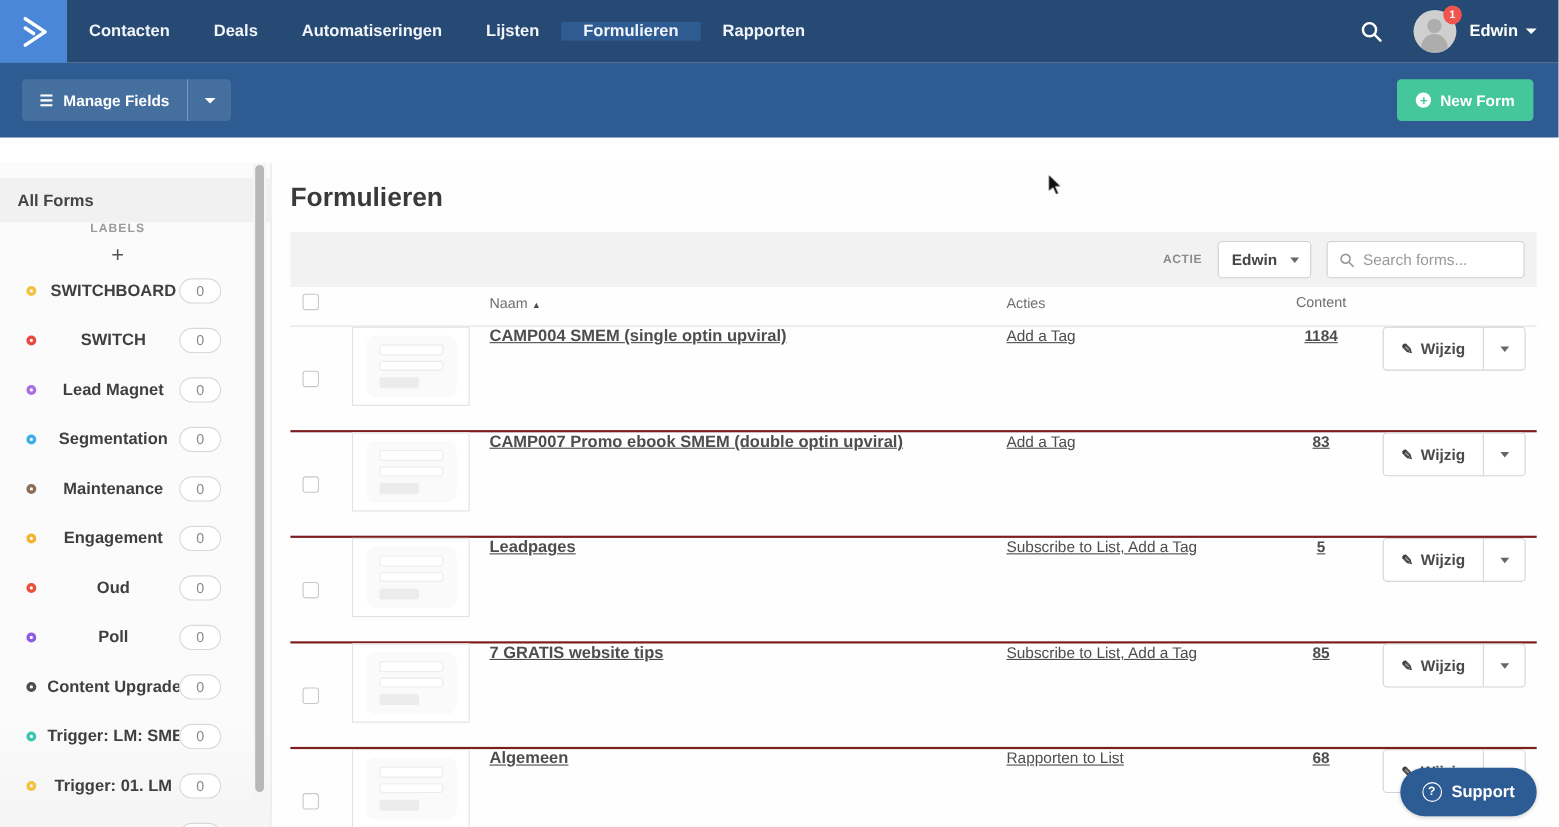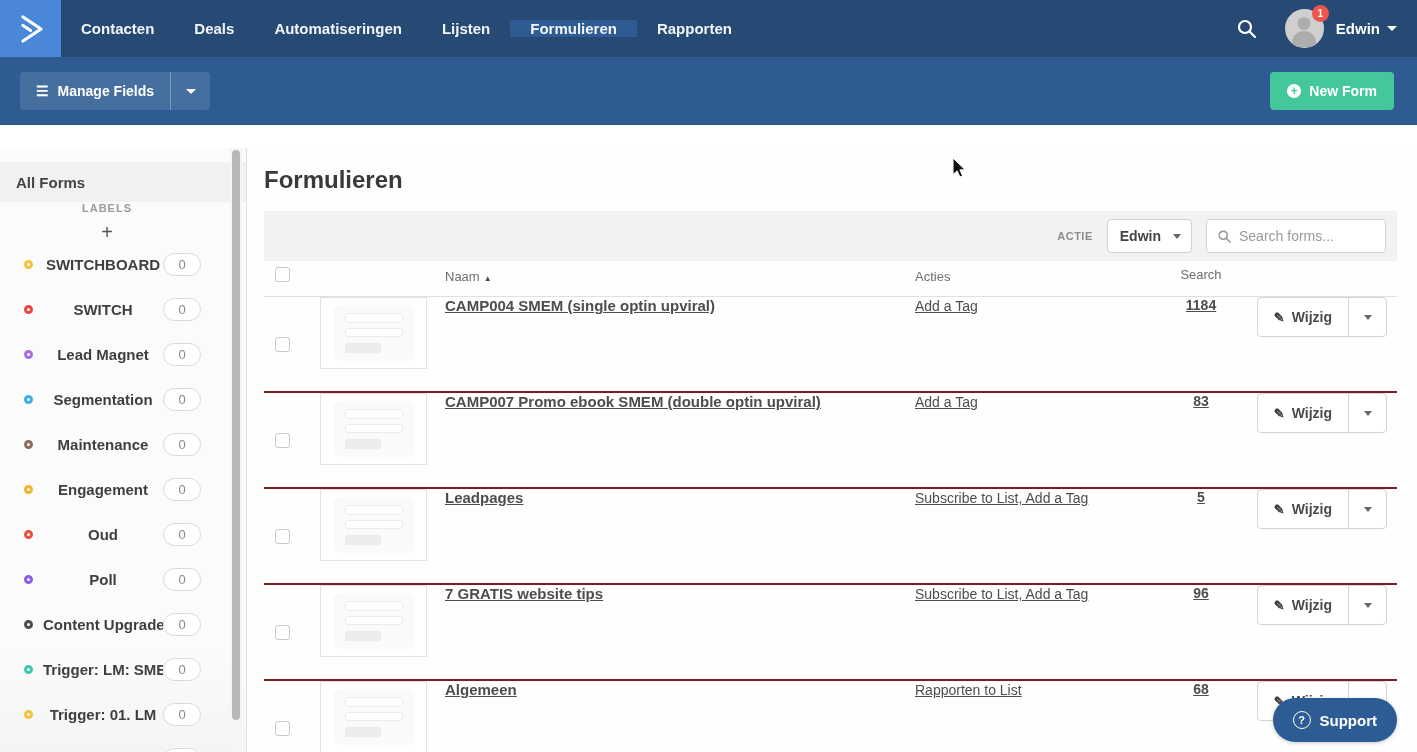--- a/index.html
+++ b/index.html
@@ -295,21 +295,21 @@
     <div class="thead">
       <div class="col-check">
         <span class="checkbox"></span>
       </div>
       <div class="col-thumb"></div>
       <div class="col-name">
         <span class="th">Naam</span><span class="sort-arrow">▲</span>
       </div>
       <div class="col-actions"><span class="th">Acties</span></div>
       <div class="col-entries">
-          <span class="th">Search</span>
+          <span class="th">Content</span>
         </div>
       <div class="col-btn"></div>
     </div>
 
     <div>
 
         <div class="trow">
           <div class="col-check">
             <span class="checkbox"></span>
           </div>
@@ -427,21 +427,21 @@
               </div>
             </div>
           </div>
           <div class="col-name">
             <span class="tlink name-link">7 GRATIS website tips</span>
           </div>
           <div class="col-actions">
             <span class="tlink action-link">Subscribe to List, Add a Tag</span>
           </div>
           <div class="col-entries">
-            <span class="tlink entries-link">96</span>
+            <span class="tlink entries-link">85</span>
           </div>
           <div class="col-btn">
             <div class="edit-btn">
               <div class="edit-main">
                 <span class="pencil">✎</span>
                 <span>Wijzig</span>
               </div>
               <div class="edit-caret">
                 <span class="caret-gray"></span>
               </div>

